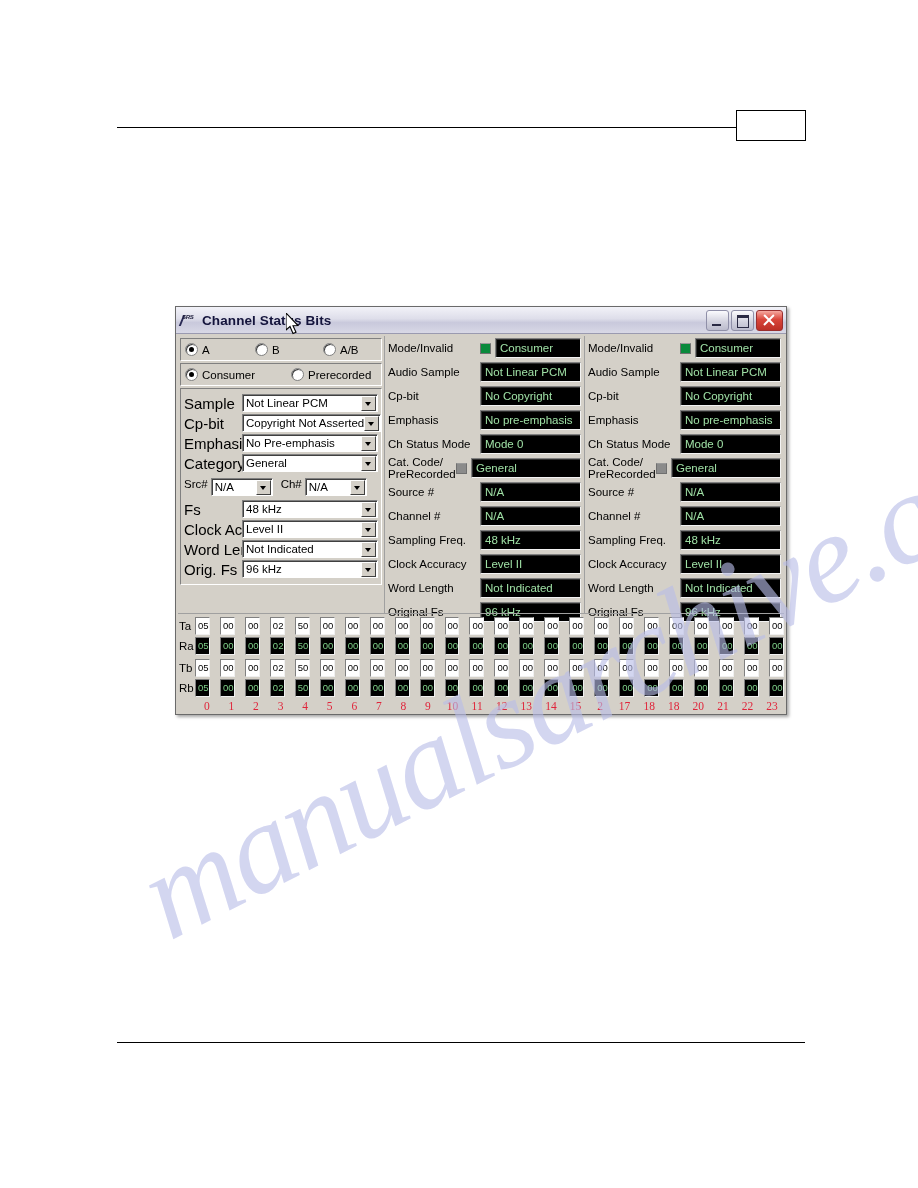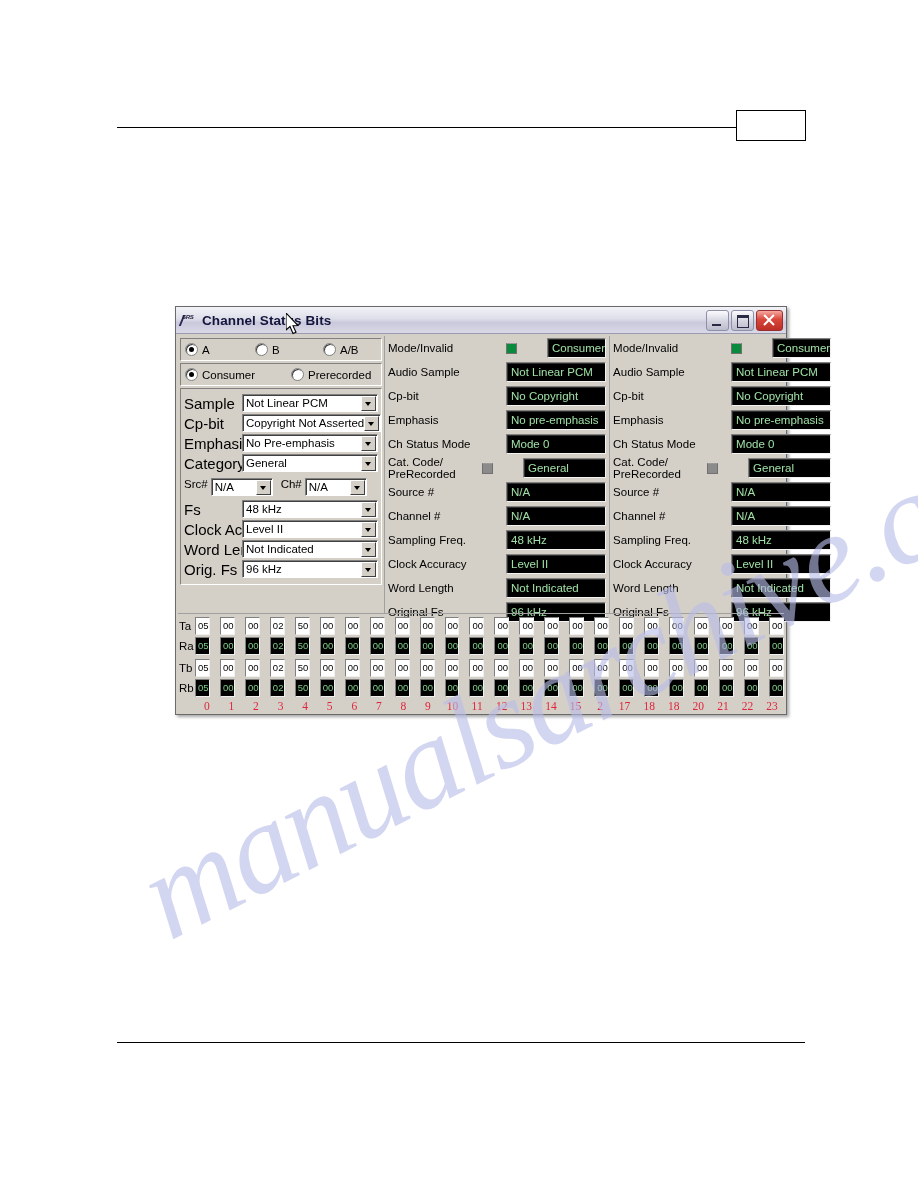--- a/index.html
+++ b/index.html
@@ -305,21 +305,20 @@
     border-left: 1px solid #a0a0a0;
     padding: 2px 3px 0 3px;
     box-sizing: border-box;
   }
   .ro-row {
     display: flex;
     align-items: center;
     height: 20px;
     margin-bottom: 4px;
     position: relative;
-    gap: 26px;
   }
   .ro-label {
     font-size: 11.5px;
     color: #000;
     width: 92px;
     flex: none;
     white-space: nowrap;
     line-height: 1.05;
   }
   .ro-label.two-line {

